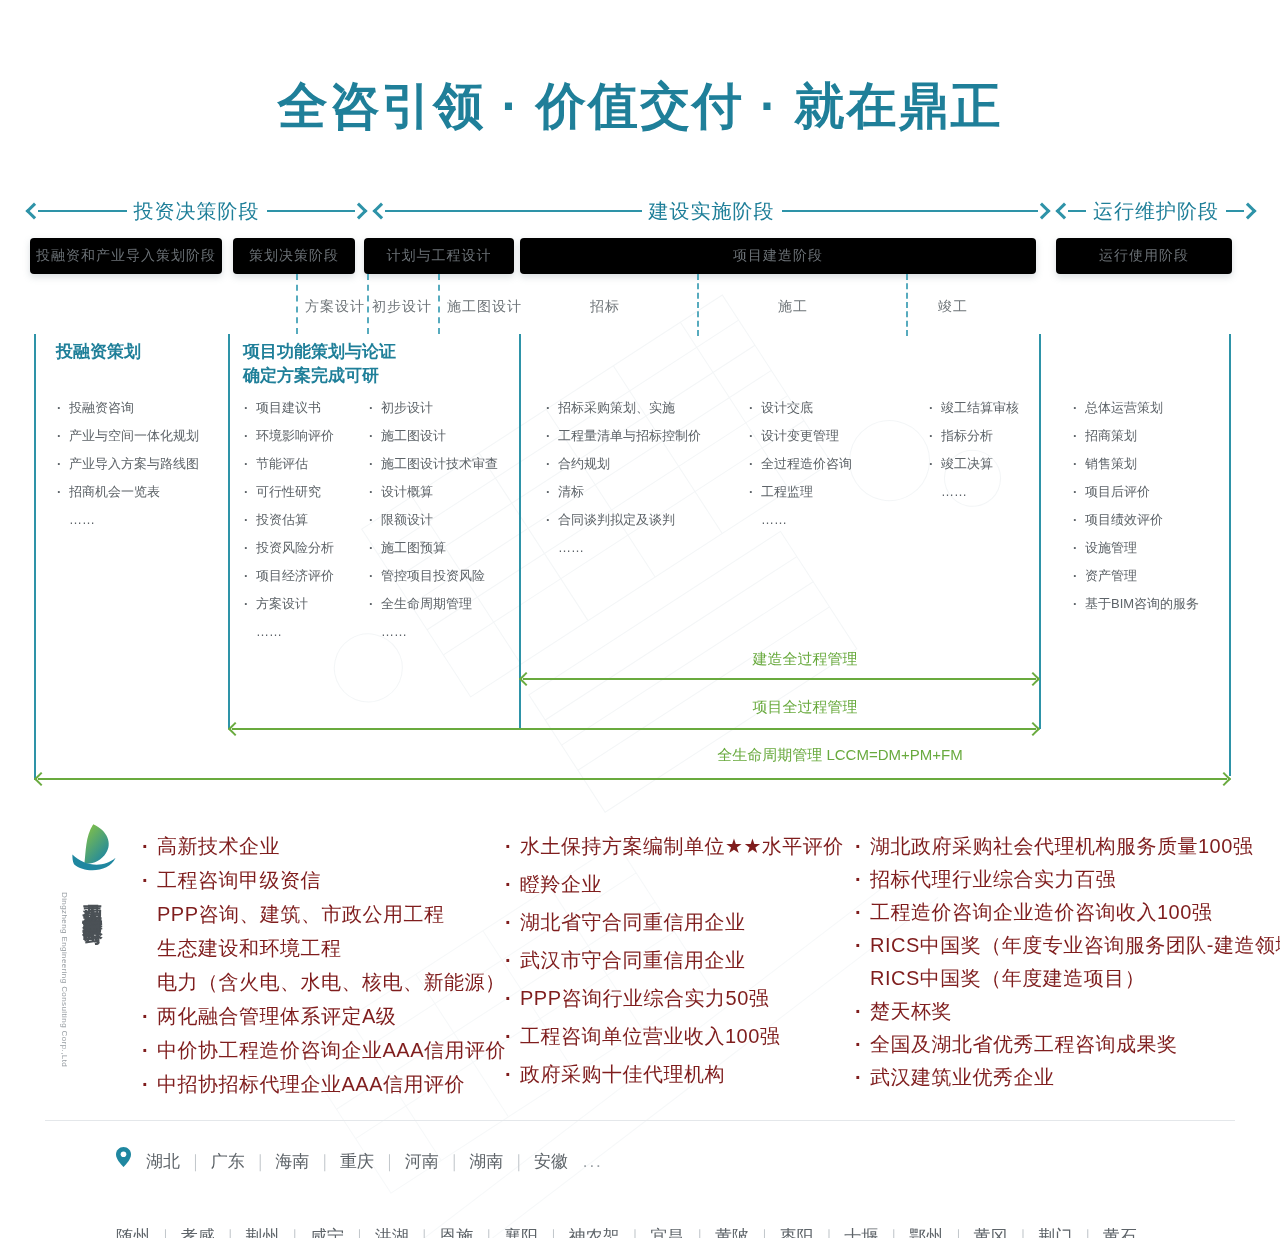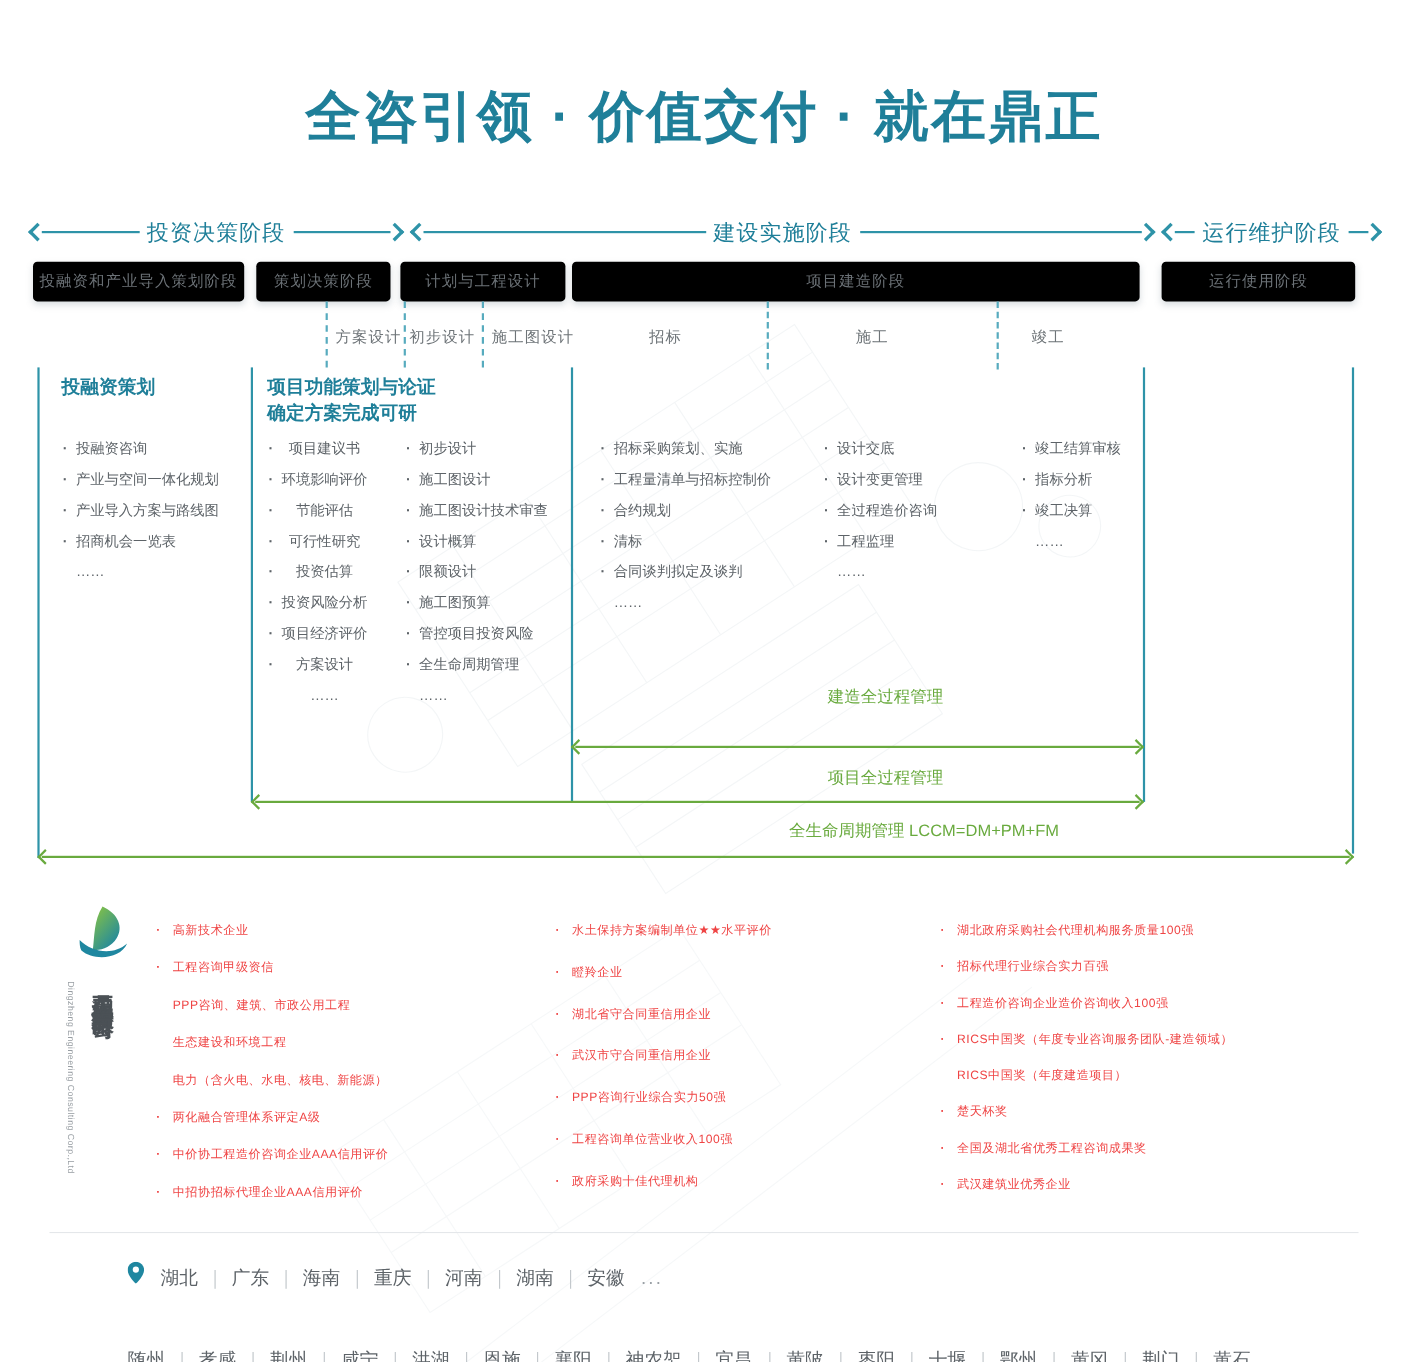--- a/index.html
+++ b/index.html
@@ -45,21 +45,21 @@
   .gchev{width:8px;height:8px;border-right:2px solid var(--green);border-bottom:2px solid var(--green);flex:none;}
   .gchev.l{transform:rotate(135deg);margin-right:-8px;}
   .gchev.r{transform:rotate(-45deg);margin-left:-8px;}
 
   .logo{position:absolute;left:66px;top:806px;}
   .cname-cn{position:absolute;left:80px;top:872px;writing-mode:vertical-rl;
             font-size:20px;font-weight:700;color:#4b5156;letter-spacing:2px;white-space:nowrap;}
   .cname-en{position:absolute;left:60px;top:876px;writing-mode:vertical-rl;
             font-size:8px;color:#979da2;letter-spacing:.4px;white-space:nowrap;}
 
-  .hon{position:absolute;top:820px;font-size:11px;color:#ef4444;}
+  .hon{position:absolute;top:820px;font-size:20px;color:#7f1d1d;}
   .hon .it{position:relative;padding-left:15px;line-height:20px;white-space:nowrap;letter-spacing:.5px;}
   .hon .it::before{content:"·";position:absolute;left:0;top:0;font-weight:900;}
   .hon .it.nb::before{content:"";}
   .hon.a .it{margin-bottom:14px;}
   .hon.b .it{margin-bottom:18px;}
   .hon.c .it{margin-bottom:13px;}
 
   .hr{position:absolute;left:45px;top:1104px;width:1190px;height:1px;background:#e4e7ea;}
 
   .pin{position:absolute;left:116px;top:1131px;}
@@ -163,21 +163,21 @@
   </div>
 
   <div class="svc" style="left:56px;">
     <div class="it">投融资咨询</div>
     <div class="it">产业与空间一体化规划</div>
     <div class="it">产业导入方案与路线图</div>
     <div class="it">招商机会一览表</div>
     <div class="it nb">……</div>
   </div>
 
-  <div class="svc" style="left:243px;text-align:center;">
+  <div class="svc" style="left:243px;">
     <div class="it">项目建议书</div>
     <div class="it">环境影响评价</div>
     <div class="it">节能评估</div>
     <div class="it">可行性研究</div>
     <div class="it">投资估算</div>
     <div class="it">投资风险分析</div>
     <div class="it">项目经济评价</div>
     <div class="it">方案设计</div>
     <div class="it nb">……</div>
   </div>
@@ -211,22 +211,32 @@
     <div class="it nb">……</div>
   </div>
 
   <div class="svc" style="left:928px;">
     <div class="it">竣工结算审核</div>
     <div class="it">指标分析</div>
     <div class="it">竣工决算</div>
     <div class="it nb">……</div>
   </div>
 
-
-  <div class="glabel" style="left:545px;top:608px;width:520px;">建造全过程管理</div>
+  <div class="svc" style="left:1072px;">
+    <div class="it">总体运营策划</div>
+    <div class="it">招商策划</div>
+    <div class="it">销售策划</div>
+    <div class="it">项目后评价</div>
+    <div class="it">项目绩效评价</div>
+    <div class="it">设施管理</div>
+    <div class="it">资产管理</div>
+    <div class="it">基于BIM咨询的服务</div>
+  </div>
+
+  <div class="glabel" style="left:545px;top:634px;width:520px;">建造全过程管理</div>
   <div class="garrow" style="left:521px;width:517px;top:658px;">
     <span class="gchev l"></span>
     <span class="ln"></span>
     <span class="gchev r"></span>
   </div>
 
   <div class="glabel" style="left:545px;top:682px;width:520px;">项目全过程管理</div>
   <div class="garrow" style="left:230px;width:808px;top:708px;">
     <span class="gchev l"></span>
     <span class="ln"></span>

